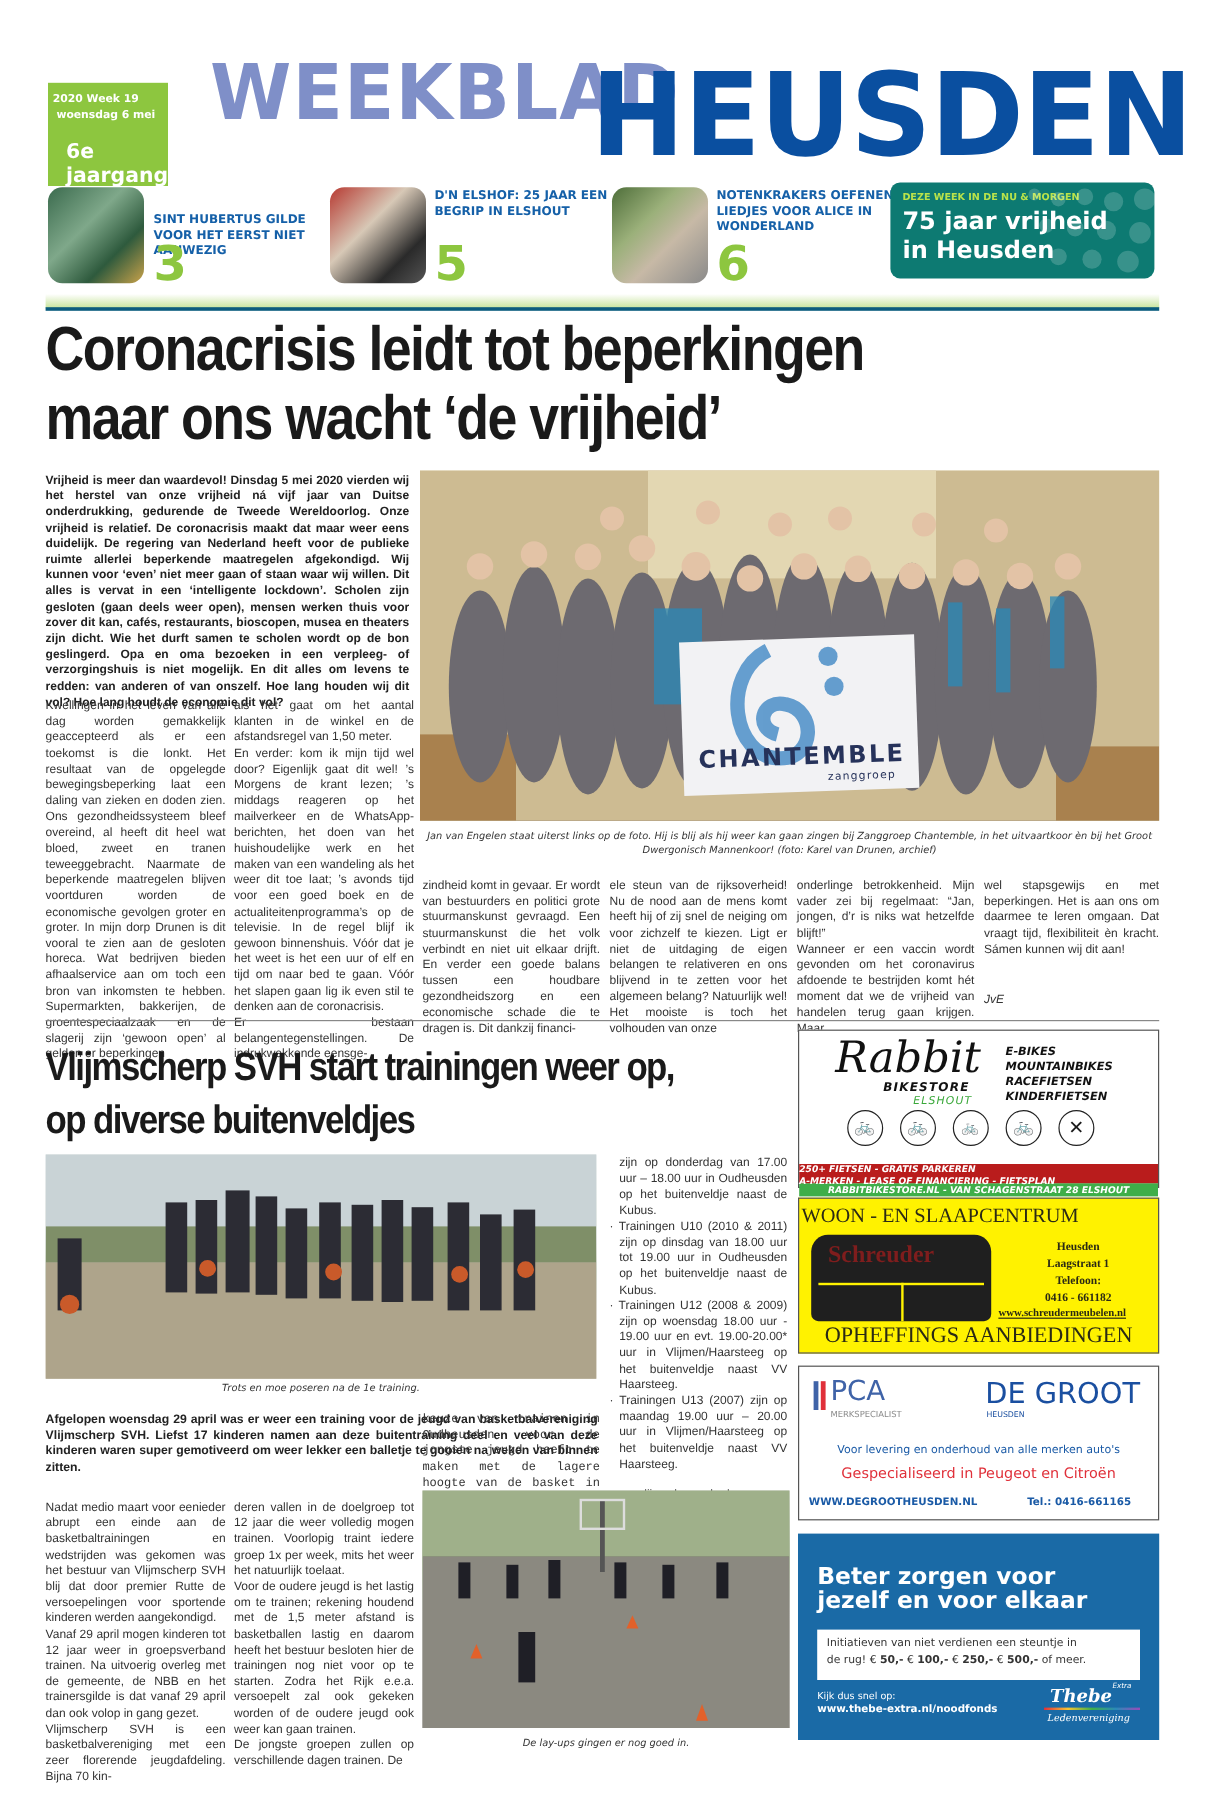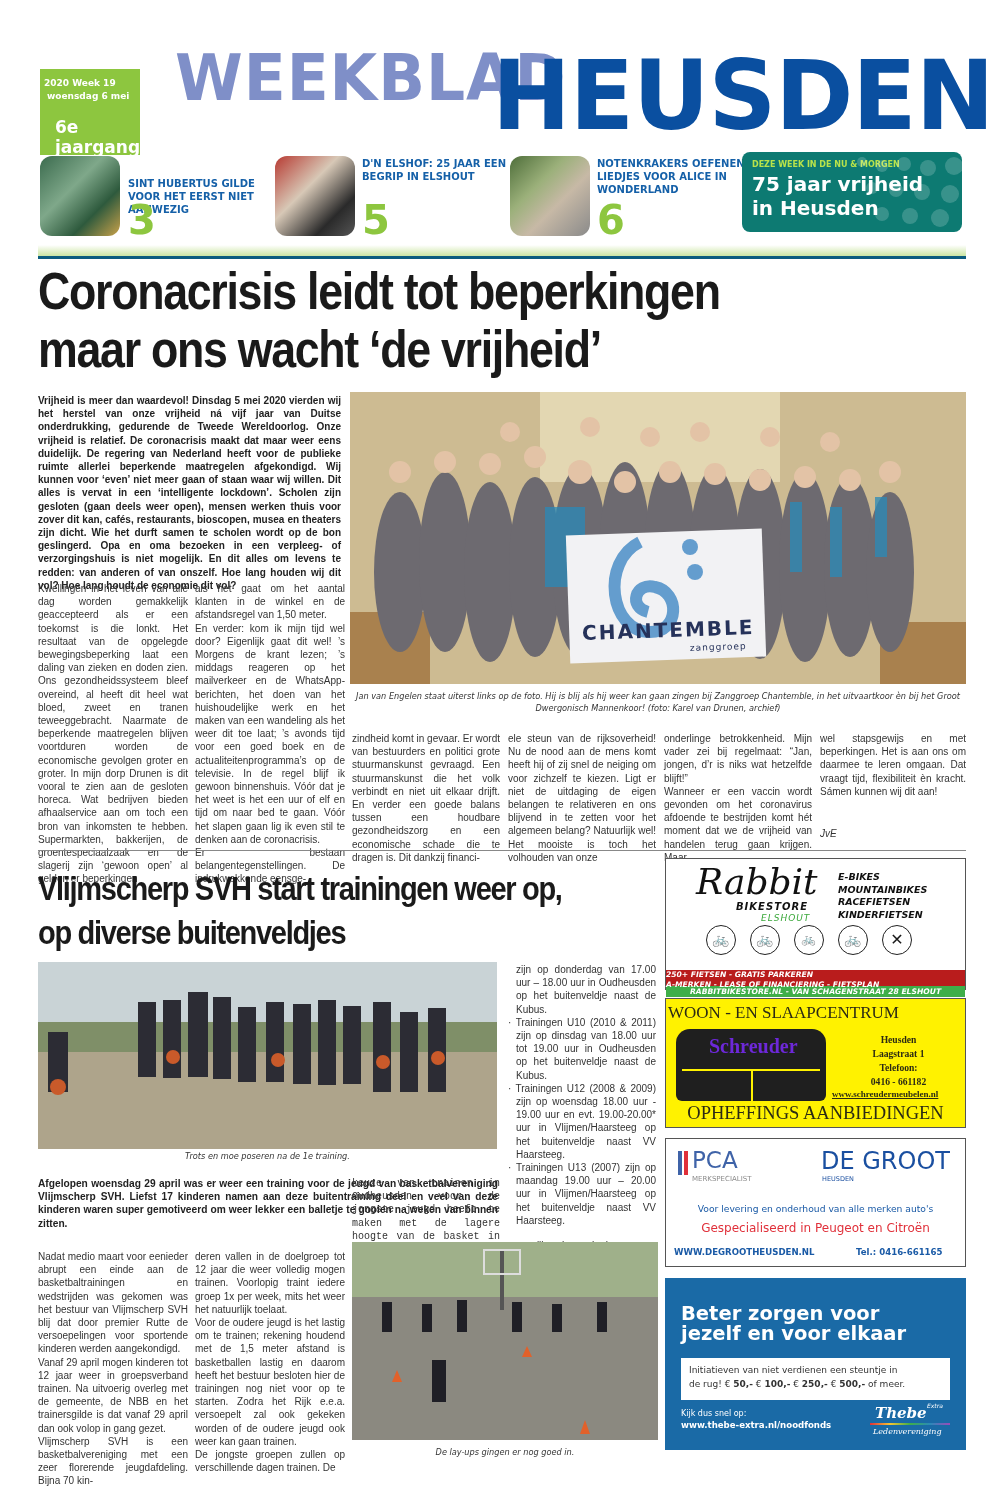--- a/index.html
+++ b/index.html
@@ -289,21 +289,21 @@
     <div>A-MERKEN - LEASE OF FINANCIERING - FIETSPLAN</div>
   </div>
 </div>
 
 <div class="abs ad schreuder">
   <div class="abs" style="left:2px;top:4px;width:299px;text-align:left;font-family:'Liberation Serif',serif;font-size:17px;color:#2b2a14;">WOON - EN SLAAPCENTRUM</div>
   <div class="abs" style="left:10px;top:30px;width:150px;height:72px;background:#1f1f1f;border-radius:14px 14px 6px 6px;">
     <div style="position:absolute;left:6px;top:40px;width:138px;height:1.5px;background:#fff200;"></div>
     <div style="position:absolute;left:75px;top:40px;width:1.5px;height:32px;background:#fff200;"></div>
   </div>
-  <div class="abs" style="left:24px;top:36px;font-family:'Liberation Serif',serif;font-weight:bold;font-size:20px;color:#6d28d9;margin-left:19px;">Schreuder</div>
+  <div class="abs" style="left:24px;top:36px;font-family:'Liberation Serif',serif;font-weight:bold;font-size:20px;color:#7f1d1d;">Schreuder</div>
   <div class="abs" style="left:170px;top:34px;width:125px;text-align:center;font-family:'Liberation Serif',serif;font-weight:bold;font-size:9.6px;line-height:14px;color:#2b2a14;">
     <div>Heusden</div>
     <div>Laagstraat 1</div>
     <div>Telefoon:</div>
     <div>0416 - 661182</div>
   </div>
   <div class="abs" style="left:166px;top:90px;font-family:'Liberation Serif',serif;font-weight:bold;font-size:9px;color:#2b2a14;text-decoration:underline;">www.schreudermeubelen.nl</div>
   <div class="abs" style="left:0;top:104px;width:299px;text-align:center;font-family:'Liberation Serif',serif;font-size:18.5px;color:#2b2a14;">OPHEFFINGS AANBIEDINGEN</div>
 </div>
 

